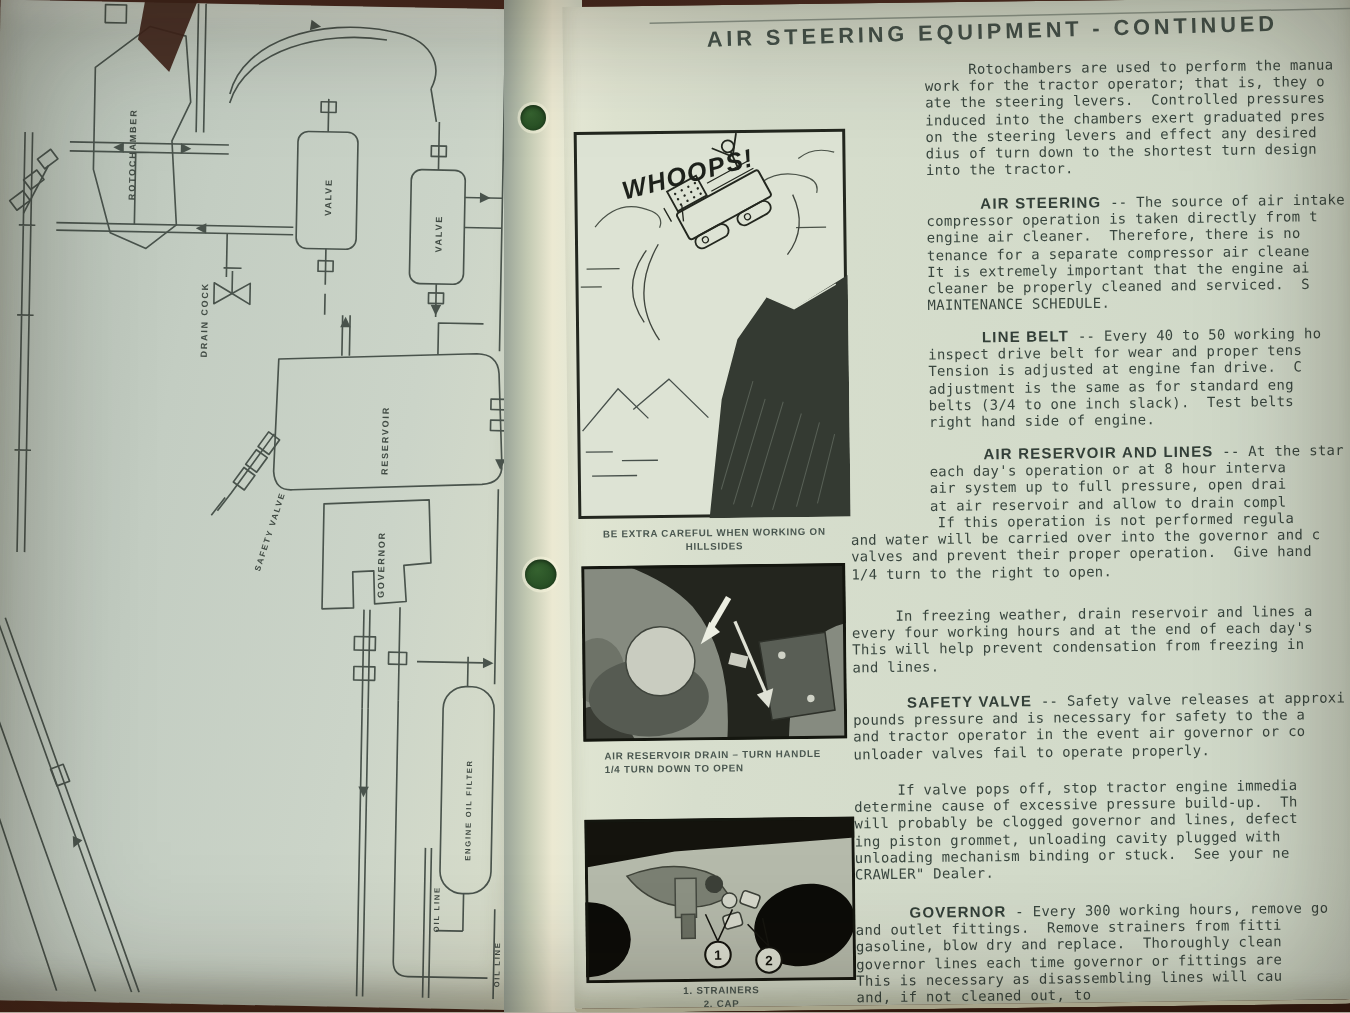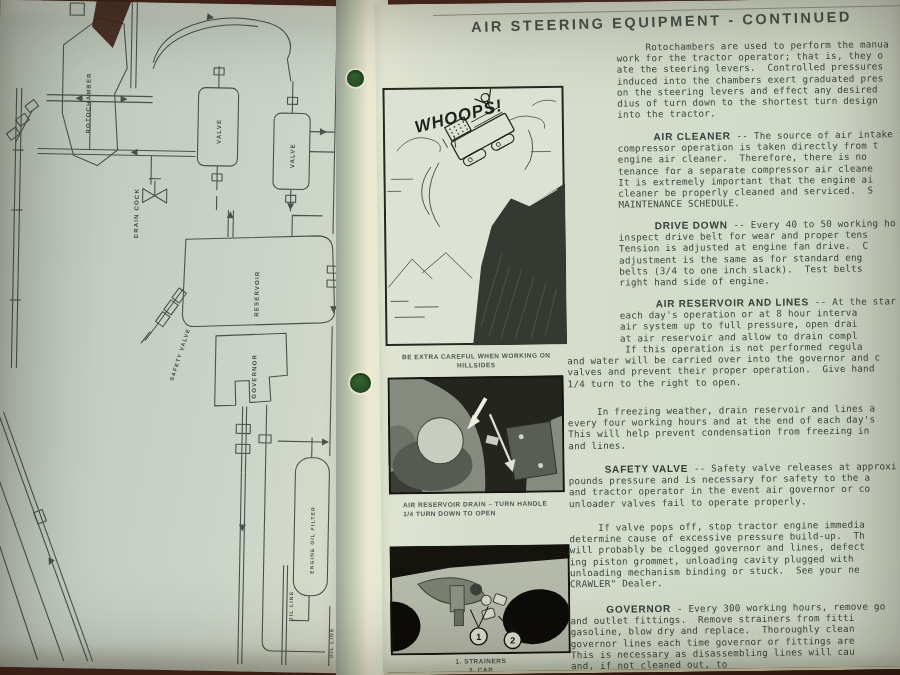--- a/index.html
+++ b/index.html
@@ -286,28 +286,28 @@
         <div>2. CAP</div>
       </div>
 
       <div class="sec s-intro"><span class="h"></span><span class="body">     Rotochambers are used to perform the manua
 work for the tractor operator; that is, they o
 ate the steering levers.  Controlled pressures
 induced into the chambers exert graduated pres
 on the steering levers and effect any desired
 dius of turn down to the shortest turn design
 into the tractor.</span></div>
-      <div class="sec s-ac hd"><span class="h">AIR CLEANER</span><span class="body"> -- The source of air intake f
+      <div class="sec s-ac hd"><span class="h">AIR STEERING</span><span class="body"> -- The source of air intake f
 compressor operation is taken directly from t
 engine air cleaner.  Therefore, there is no
 tenance for a separate compressor air cleane
 It is extremely important that the engine ai
 cleaner be properly cleaned and serviced.  S
 MAINTENANCE SCHEDULE.</span></div>
-      <div class="sec s-db hd"><span class="h">DRIVE DOWN</span><span class="body"> -- Every 40 to 50 working ho
+      <div class="sec s-db hd"><span class="h">LINE BELT</span><span class="body"> -- Every 40 to 50 working ho
 inspect drive belt for wear and proper tens
 Tension is adjusted at engine fan drive.  C
 adjustment is the same as for standard eng
 belts (3/4 to one inch slack).  Test belts
 right hand side of engine.</span></div>
       <div class="sec s-ara hd"><span class="h">AIR RESERVOIR AND LINES</span><span class="body"> -- At the star
 each day's operation or at 8 hour interva
 air system up to full pressure, open drai
 at air reservoir and allow to drain compl</span></div>
       <div class="sec s-arb"><span class="body">          If this operation is not performed regula

